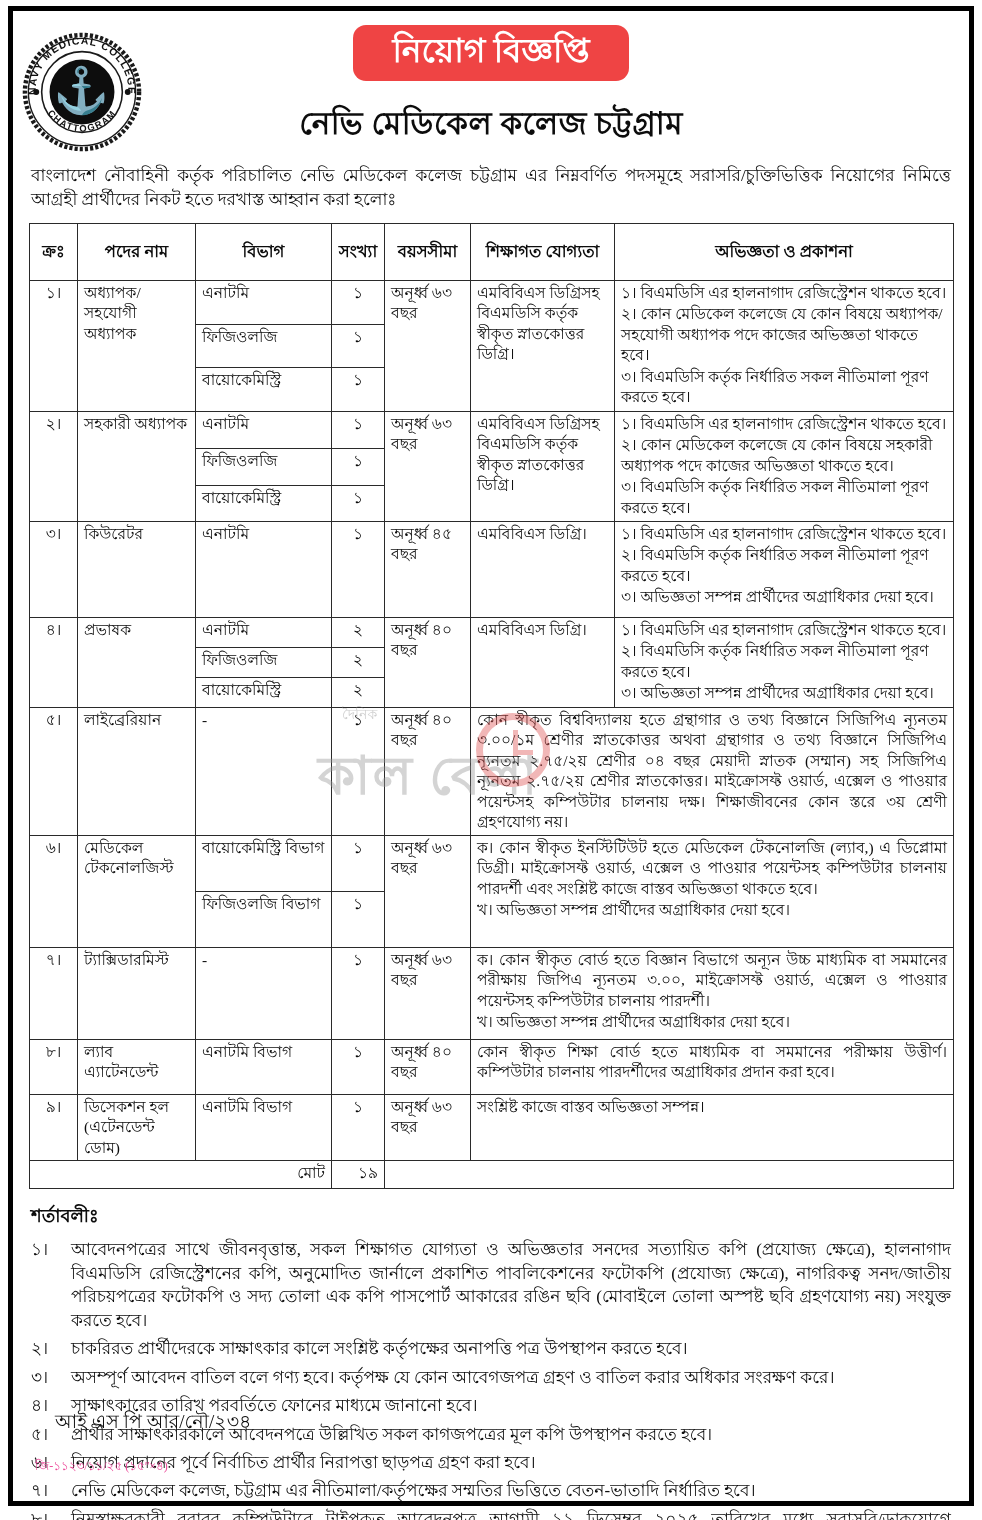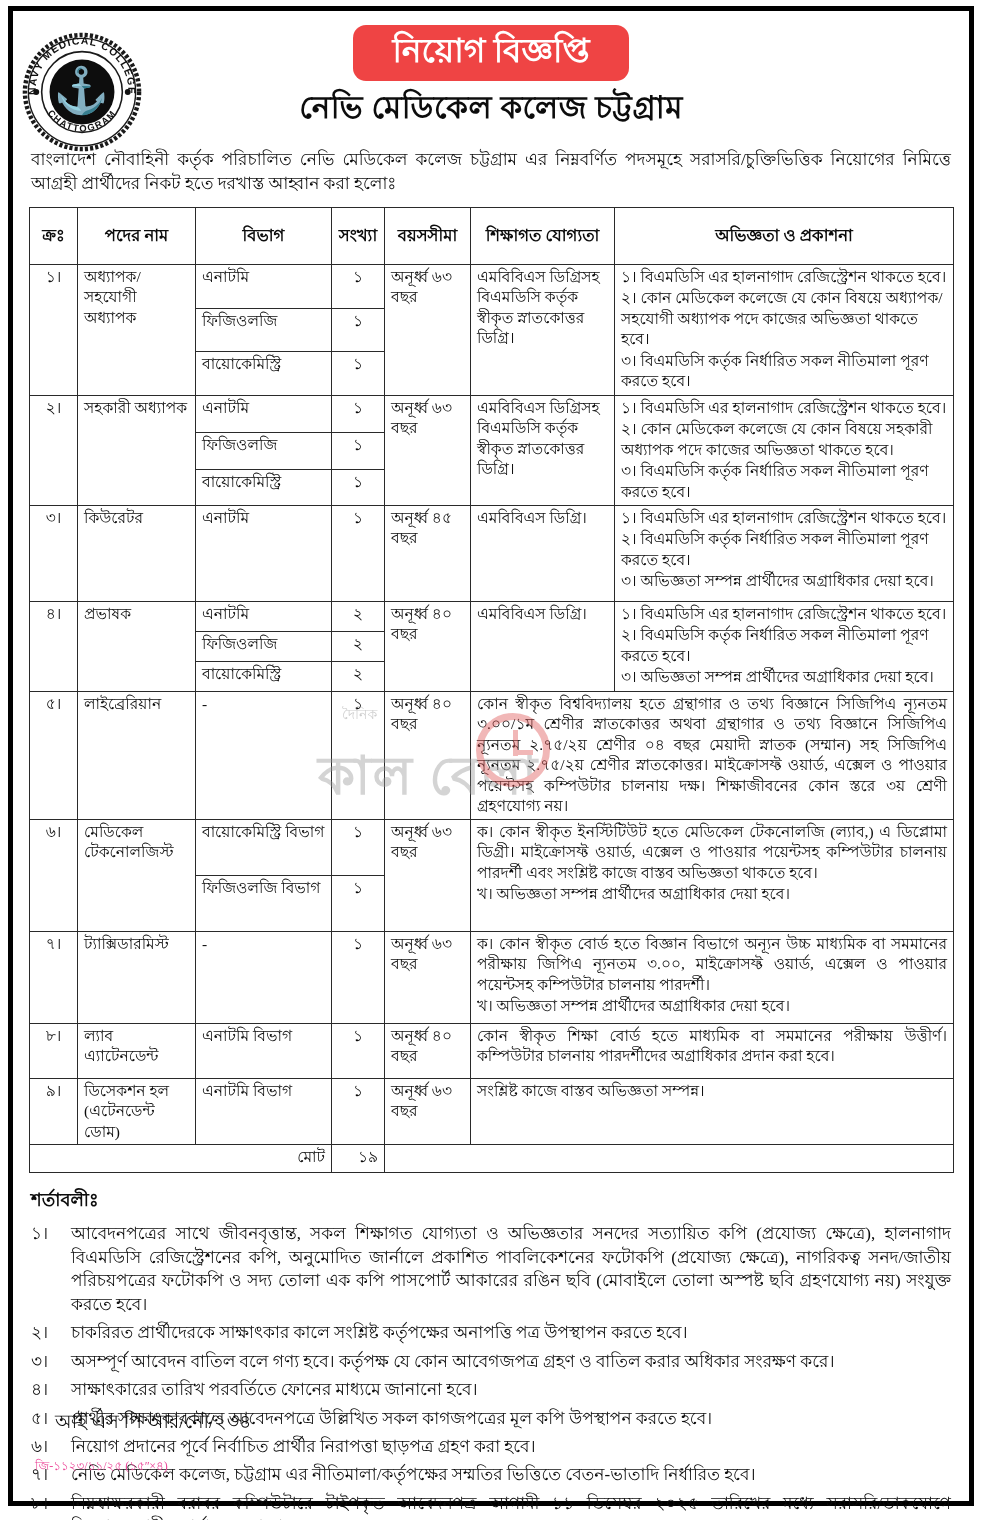--- a/index.html
+++ b/index.html
@@ -6,21 +6,21 @@
   .page{position:relative;width:982px;height:1520px;background:#fff;margin:0 auto;
         font-family:"Liberation Serif","DejaVu Serif",serif;color:#0c0c0c;overflow:hidden;}
   .frame{position:absolute;left:8px;right:8px;top:6px;bottom:14px;border:5px solid #000;}
   .content{position:absolute;left:13px;right:13px;top:11px;bottom:19px;padding:0 16px;}
 
   
   .logo-wrap{position:absolute;left:8px;top:20px;width:122px;height:122px;}
   .title-box{margin:14px auto 0;width:276px;height:56px;background:#ef4444;border-radius:13px;
              display:flex;align-items:center;justify-content:center;color:#fff;
              font-size:33px;font-weight:bold;}
-  .org-name{text-align:center;font-size:31px;font-weight:bold;margin-top:2px;letter-spacing:.5px;}
+  .org-name{text-align:center;font-size:31px;font-weight:bold;margin-top:18px;letter-spacing:.5px;}
   .intro{margin:13px 2px 0;font-size:17px;line-height:1.42;text-align:justify;}
 
   
   table.vac{border-collapse:collapse;table-layout:fixed;width:924px;margin:11px auto 0;}
   table.vac td,table.vac th{border:1.6px solid #2a2a2a;padding:2px 6px;vertical-align:top;
         font-size:15.5px;line-height:1.32;word-wrap:break-word;}
   table.vac th{font-size:16.5px;font-weight:bold;text-align:center;vertical-align:middle;padding:17px 3px;}
   td.c-ser{text-align:center;}
   td.c-num{text-align:center;vertical-align:middle;}
   td.c-exp div{margin-bottom:1px;}

